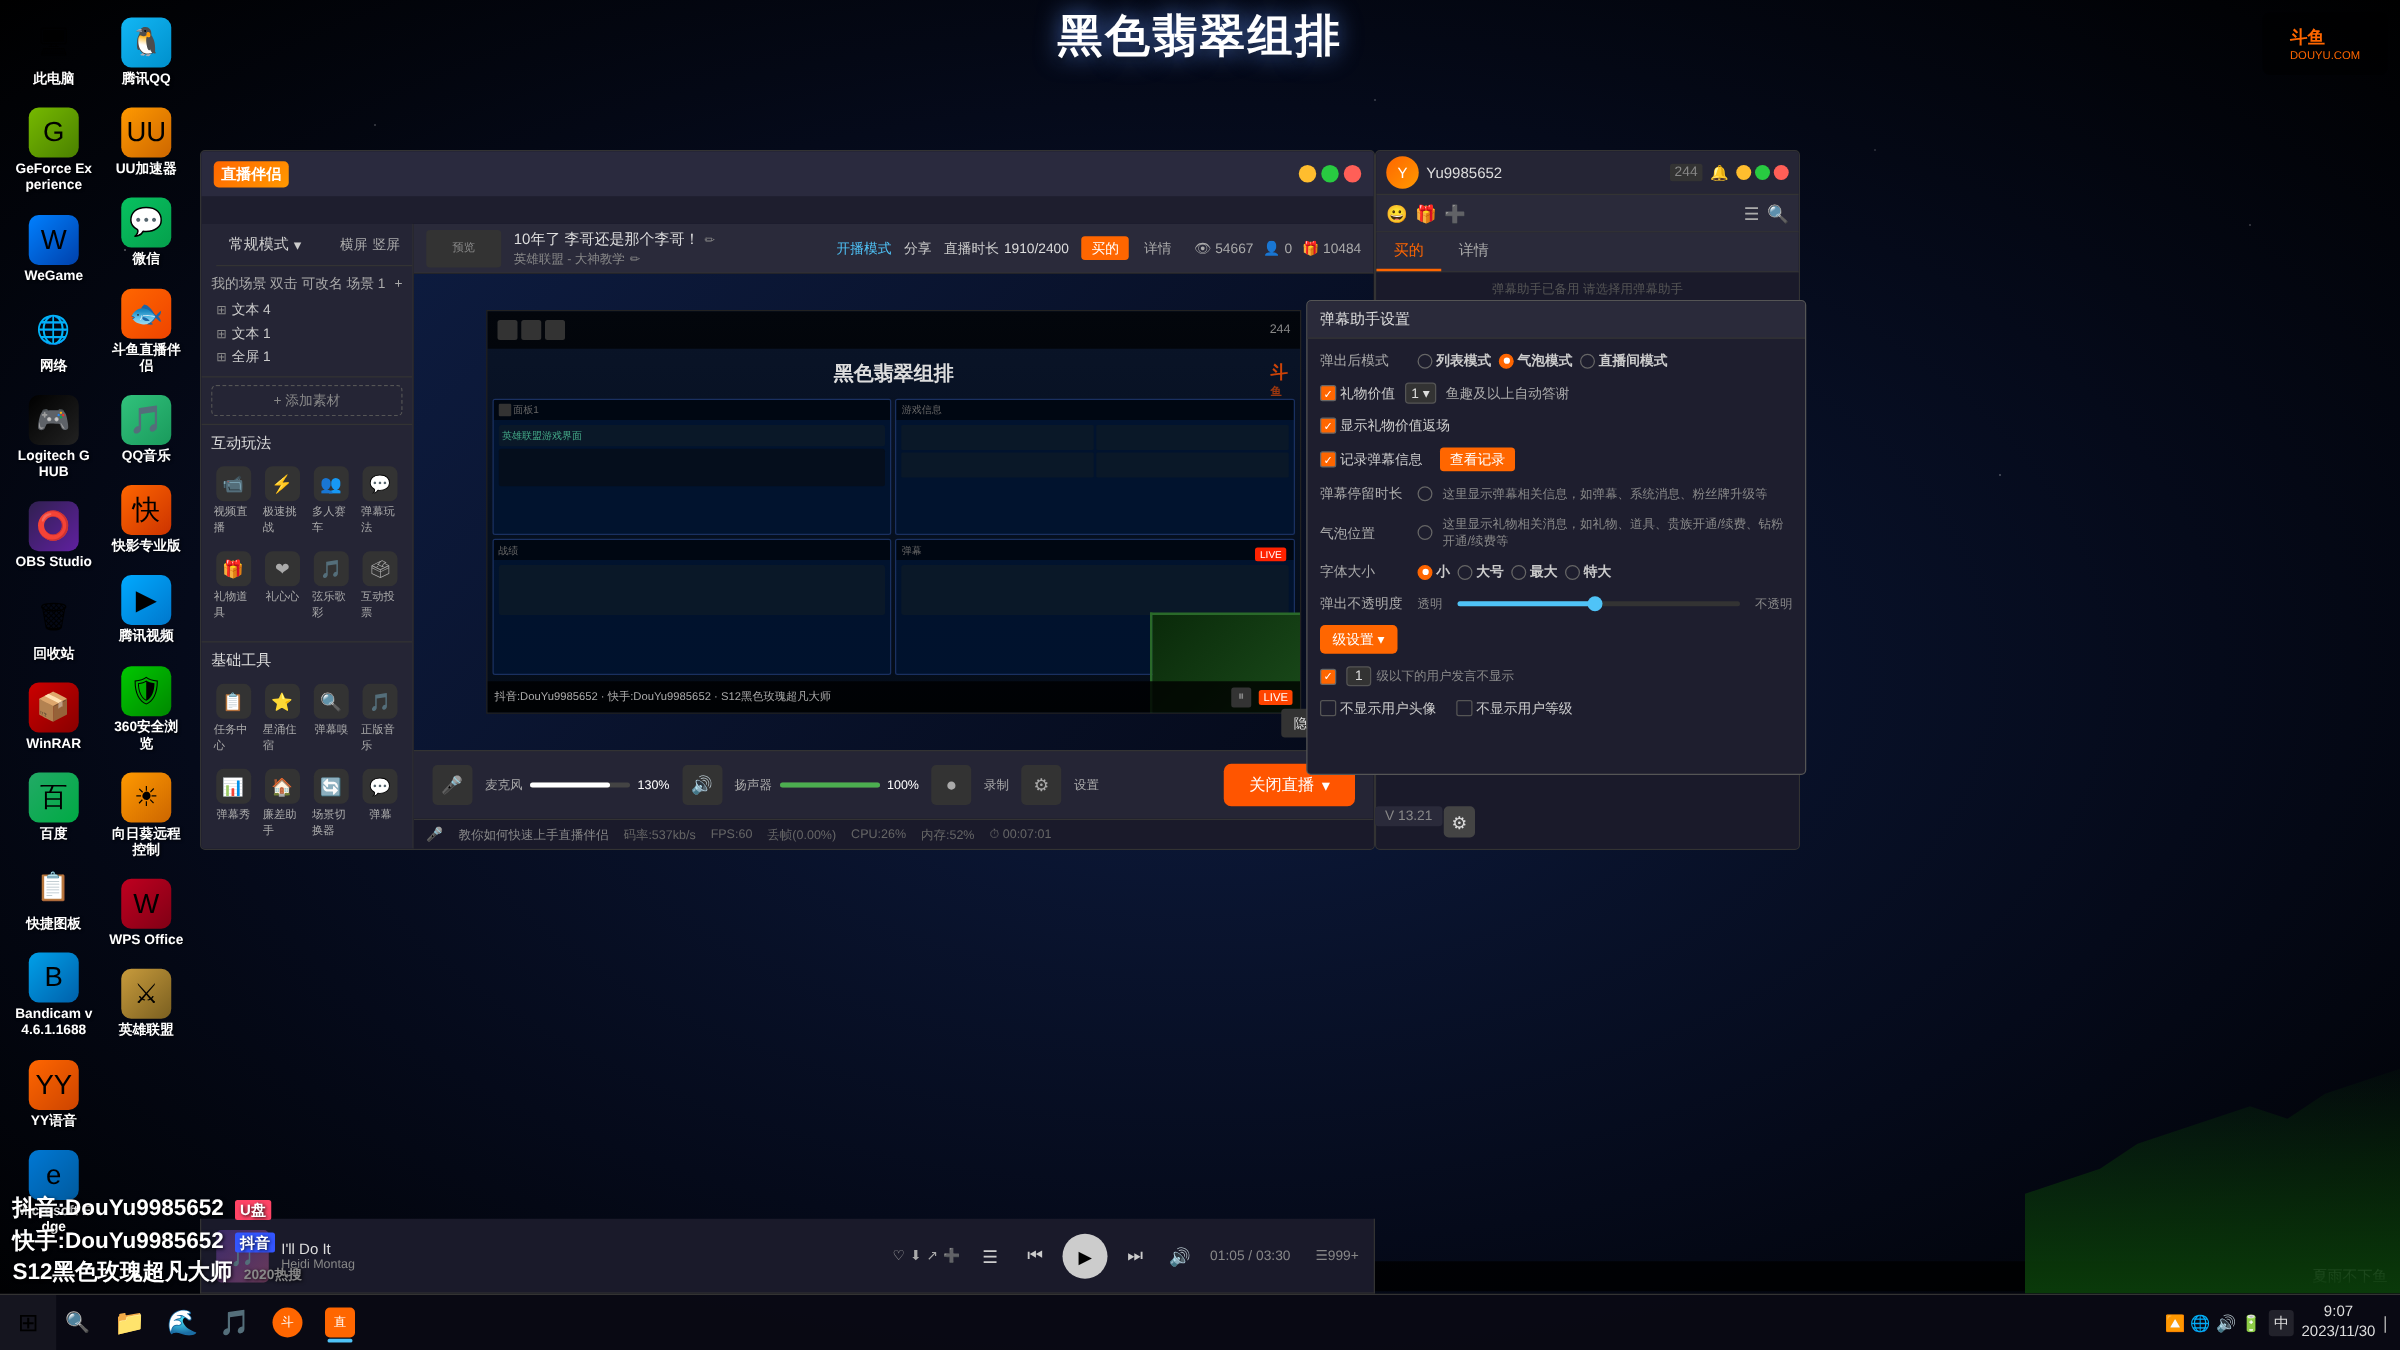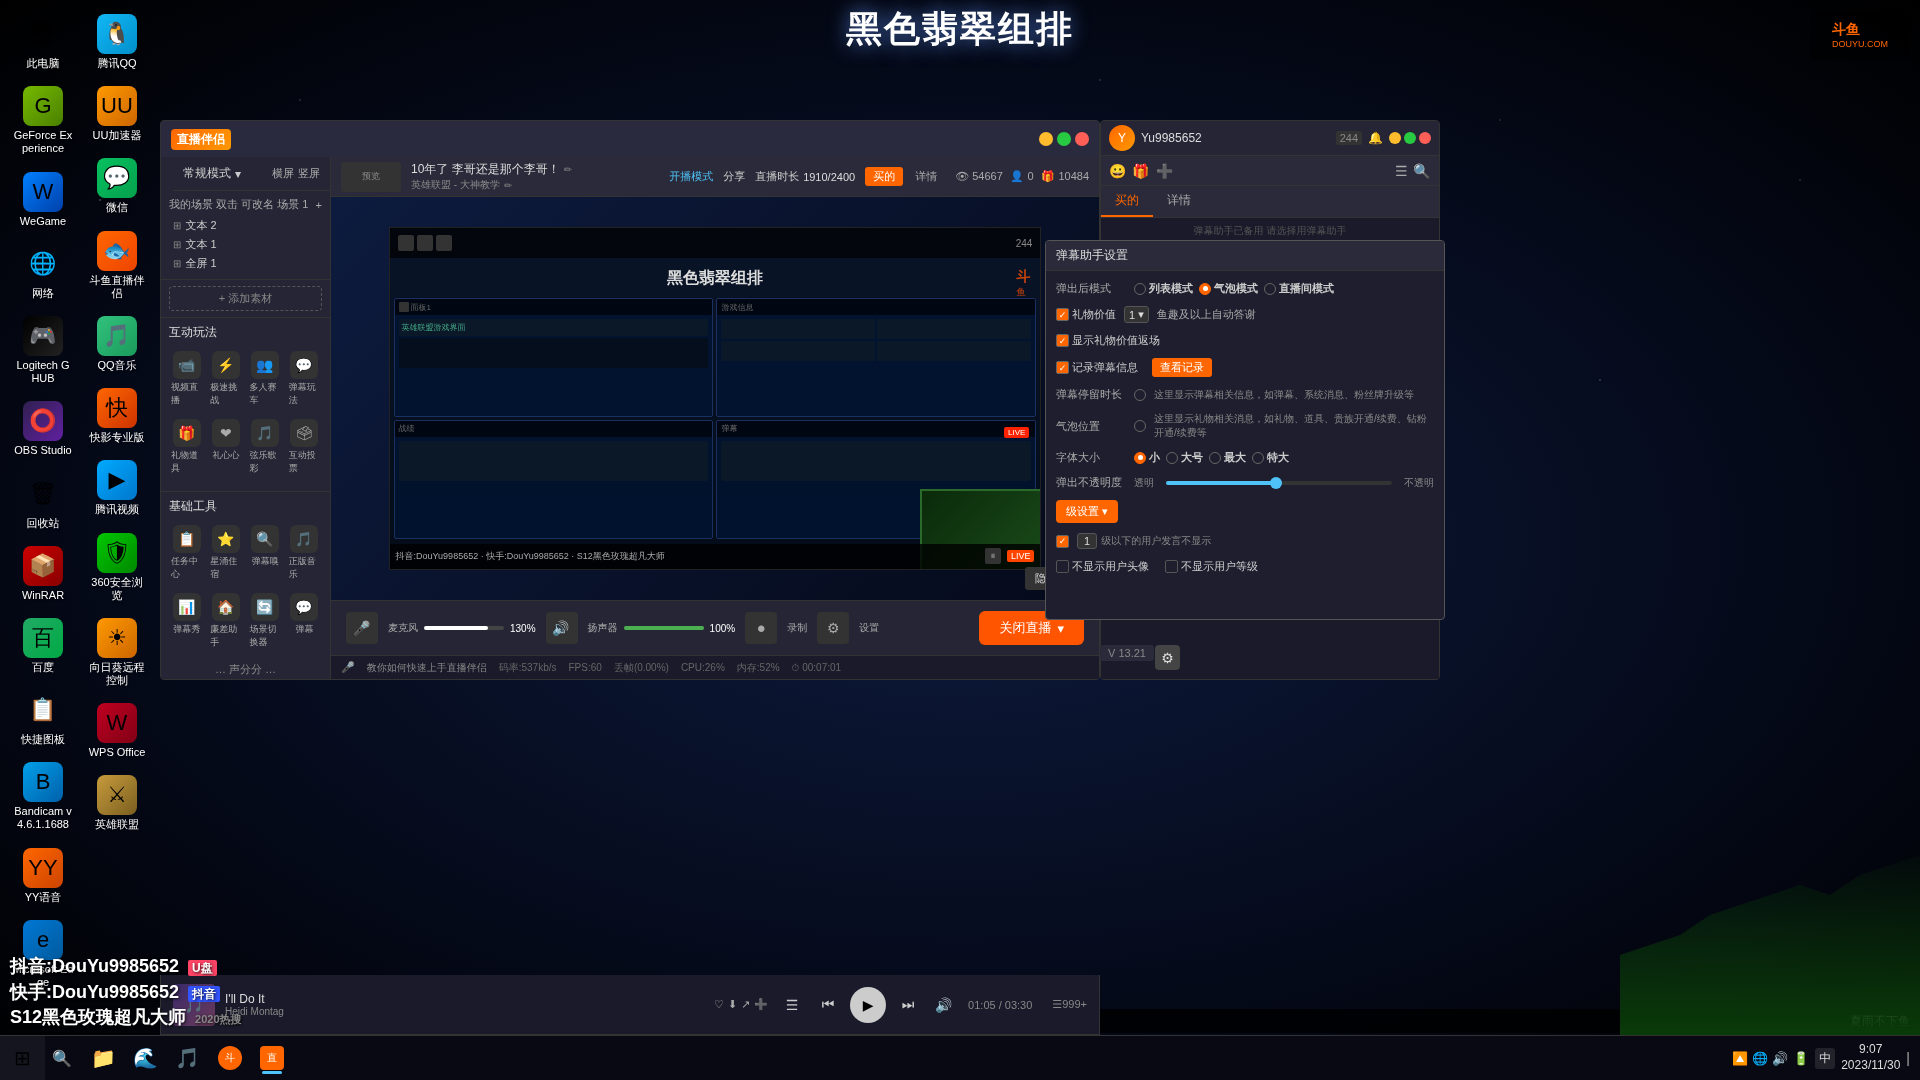--- a/index.html
+++ b/index.html
@@ -81,20 +81,21 @@
       font-size: 22px;
     }
 
     .icon-label {
       font-size: 11px;
       color: #fff;
       text-align: center;
       text-shadow: 1px 1px 2px rgba(0,0,0,0.8);
       line-height: 1.2;
       word-break: break-all;
+      font-weight: bold;
     }
 
     
     .big-title {
       position: absolute;
       top: 5px;
       left: 50%;
       transform: translateX(-50%);
       font-size: 36px;
       font-weight: bold;
@@ -134,20 +135,21 @@
       top: 120px;
       left: 160px;
       width: 940px;
       height: 560px;
       background: #1e1e2e;
       border: 1px solid #333;
       border-radius: 4px;
       overflow: hidden;
       display: flex;
       flex-direction: column;
+      gap: 22px;
     }
 
     .stream-titlebar {
       height: 36px;
       background: #2a2a3e;
       display: flex;
       align-items: center;
       padding: 0 10px;
       gap: 8px;
       flex-shrink: 0;
@@ -1180,21 +1182,21 @@
           </div>
         </div>
 
         <div class="scenes-section">
           <div class="scenes-title">
             <span>我的场景 双击 可改名 场景 1</span>
             <span>+</span>
           </div>
           <div class="scene-item">
             <span class="scene-icon">⊞</span>
-            <span>文本 2</span>
+            <span>文本 4</span>
           </div>
           <div class="scene-item">
             <span class="scene-icon">⊞</span>
             <span>文本 1</span>
           </div>
           <div class="scene-item">
             <span class="scene-icon">⊞</span>
             <span>全屏 1</span>
           </div>
         </div>

